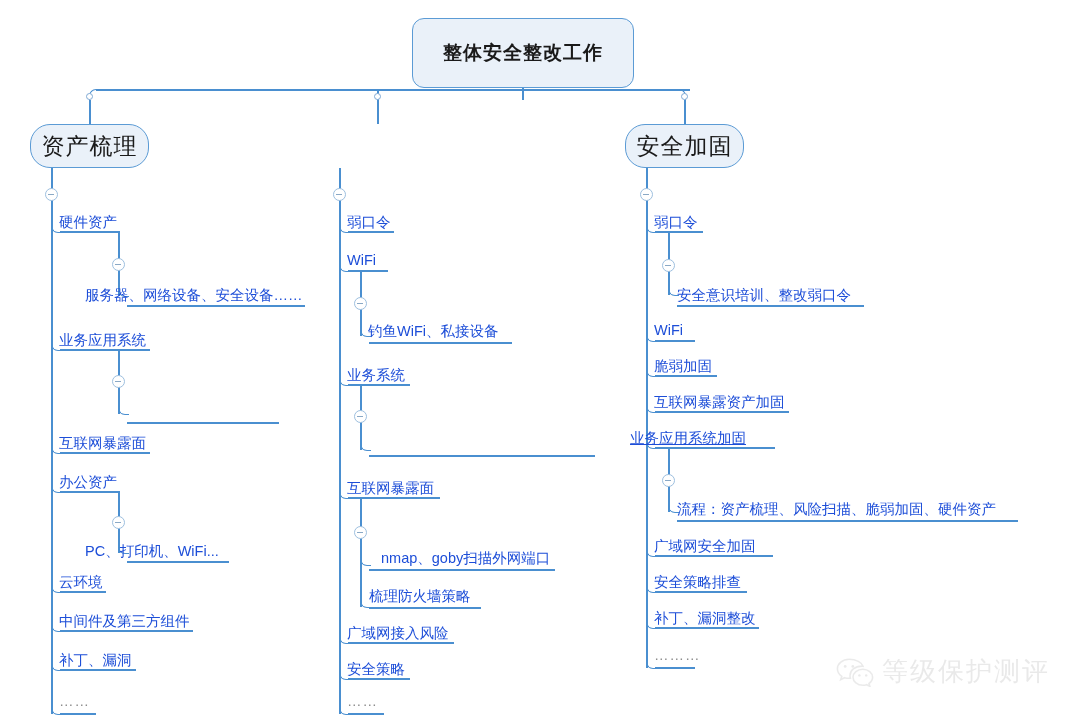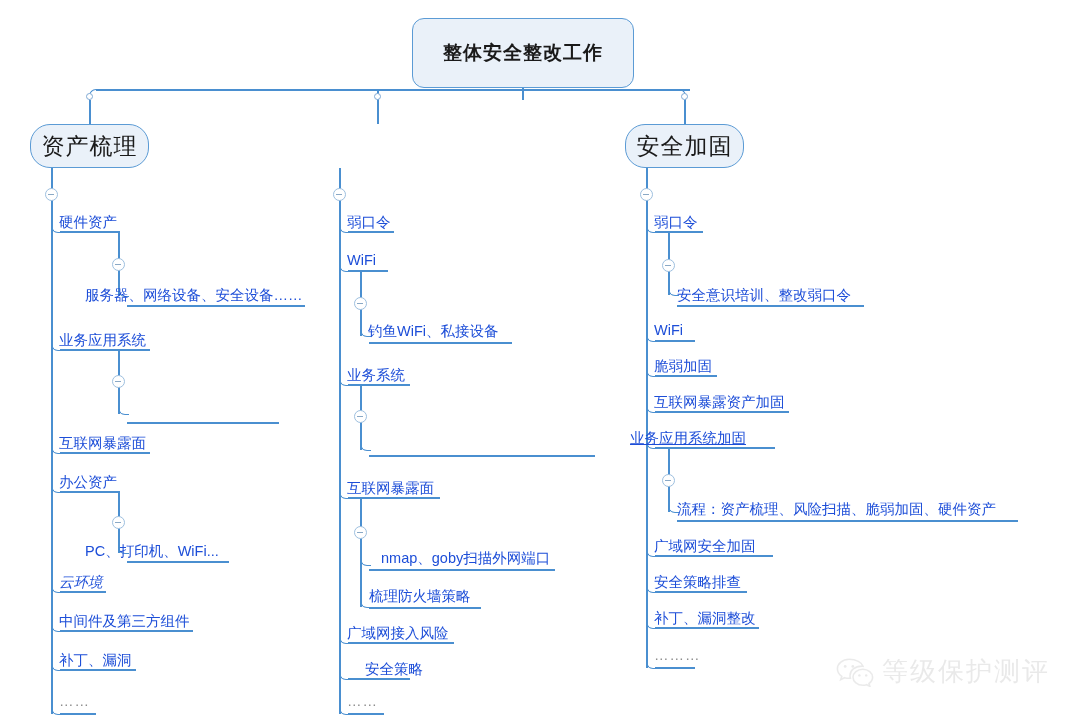--- a/index.html
+++ b/index.html
@@ -169,21 +169,21 @@
   <div class="elbow" style="left:51px;top:472px;width:10px;height:20px;"></div>
   <div class="leaf l1" style="left:59px;top:475px;">办公资产</div>
   <div class="underline" style="left:60px;top:491px;width:60px;"></div>
   <div class="vline" style="left:118px;top:491px;height:62px;"></div>
   <div class="toggle" style="left:112px;top:516px;"></div>
   <div class="elbow" style="left:118px;top:533px;width:10px;height:20px;"></div>
   <div class="leaf l2" style="left:85px;top:544px;">PC、打印机、WiFi...</div>
   <div class="underline" style="left:127px;top:561px;width:102px;"></div>
 
   <div class="elbow" style="left:51px;top:572px;width:10px;height:20px;"></div>
-  <div class="leaf l1" style="left:59px;top:575px;font-style:italic;">云环境</div>
+  <div class="leaf l1" style="left:59px;top:575px;">云环境</div>
   <div class="underline" style="left:60px;top:591px;width:46px;"></div>
 
   <div class="elbow" style="left:51px;top:611px;width:10px;height:20px;"></div>
   <div class="leaf l1" style="left:59px;top:614px;">中间件及第三方组件</div>
   <div class="underline" style="left:60px;top:630px;width:133px;"></div>
 
   <div class="elbow" style="left:51px;top:650px;width:10px;height:20px;"></div>
   <div class="leaf l1" style="left:59px;top:653px;">补丁、漏洞</div>
   <div class="underline" style="left:60px;top:669px;width:76px;"></div>
 
@@ -225,21 +225,21 @@
   <div class="underline" style="left:369px;top:569px;width:186px;"></div>
   <div class="elbow" style="left:360px;top:587px;width:10px;height:20px;"></div>
   <div class="leaf l2" style="left:369px;top:589px;">梳理防火墙策略</div>
   <div class="underline" style="left:369px;top:607px;width:112px;"></div>
 
   <div class="elbow" style="left:339px;top:623px;width:10px;height:20px;"></div>
   <div class="leaf l1" style="left:347px;top:626px;">广域网接入风险</div>
   <div class="underline" style="left:348px;top:642px;width:106px;"></div>
 
   <div class="elbow" style="left:339px;top:659px;width:10px;height:20px;"></div>
-  <div class="leaf l1" style="left:347px;top:662px;margin-left:18px;">安全策略</div>
+  <div class="leaf l1" style="left:347px;top:662px;">安全策略</div>
   <div class="underline" style="left:348px;top:678px;width:62px;"></div>
 
   <div class="elbow" style="left:339px;top:694px;width:10px;height:20px;"></div>
   <div class="leaf l1 dots" style="left:347px;top:694px;">……</div>
   <div class="underline" style="left:348px;top:713px;width:36px;"></div>
 
   <div class="node main" style="left:625px;top:124px;width:119px;height:44px;">
     <span>安全加固</span>
   </div>
   <div class="vline" style="left:646px;top:168px;height:500px;"></div>

